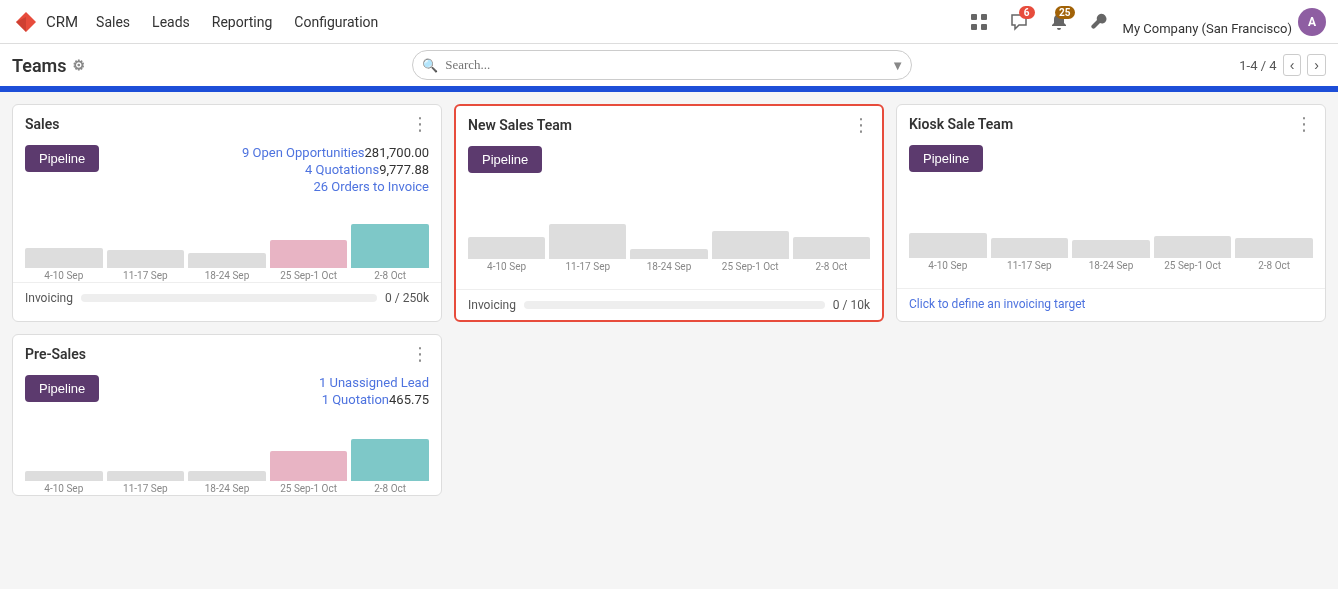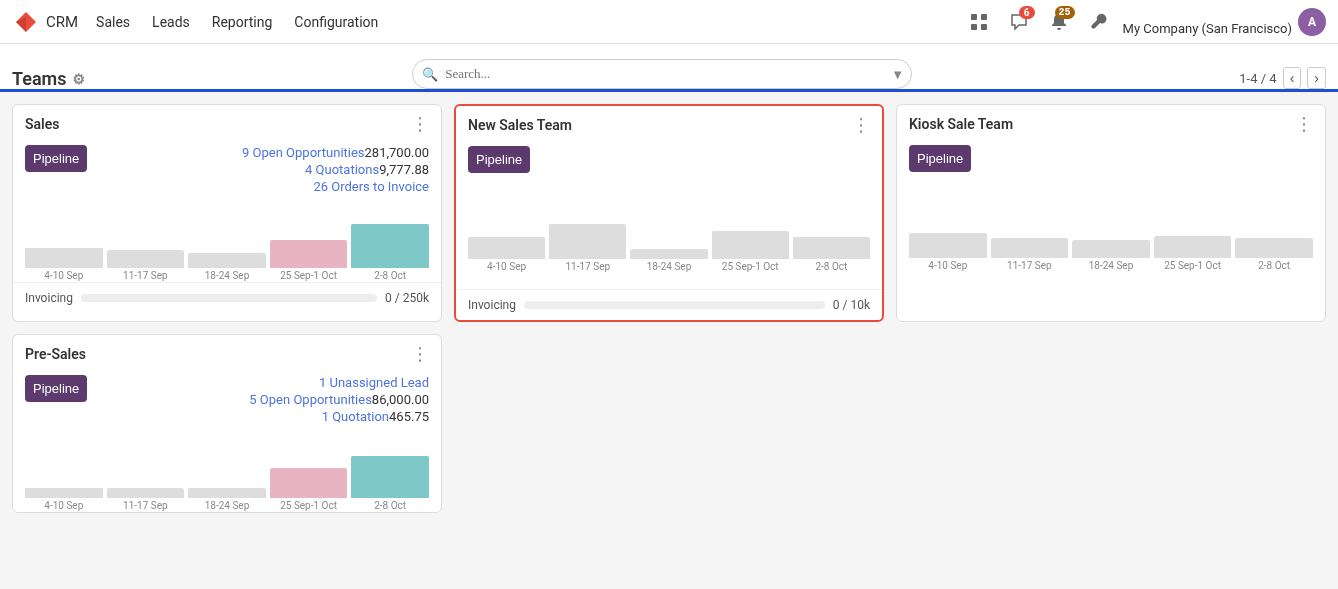--- a/index.html
+++ b/index.html
@@ -64,21 +64,21 @@
       right: 0;
       background: #e74c3c;
       color: white;
       font-size: 10px;
       border-radius: 10px;
       padding: 1px 4px;
       font-weight: bold;
       min-width: 16px;
       text-align: center;
     }
-    .badge-green { background: #a16207; font-family: Liberation Mono, monospace; }
+    .badge-green { background: #a16207; }
     .company-info {
       display: flex;
       align-items: flex-end;
       gap: 6px;
       color: #333;
       font-size: 13px;
       cursor: pointer;
     }
     .avatar {
       width: 28px;
@@ -89,23 +89,23 @@
       align-items: center;
       justify-content: center;
       color: white;
       font-weight: bold;
       font-size: 12px;
     }
 
     
     .secondary-bar {
       background: white;
-      border-bottom: 3px solid #1d4ed8;
-      display: flex;
-      align-items: flex-end;
+      border-bottom: 6px solid #1d4ed8;
+      display: flex;
+      align-items: center;
       padding: 0 12px;
       height: 48px;
       gap: 12px;
     }
     .teams-title {
       font-size: 18px;
       font-weight: 600;
       display: flex;
       align-items: center;
       gap: 6px;
@@ -199,21 +199,21 @@
     .card-body {
       padding: 6px 12px;
       display: flex;
       gap: 10px;
     }
     .pipeline-btn {
       background: #5c3a6e;
       color: white;
       border: none;
       border-radius: 4px;
-      padding: 6px 8px;
+      padding: 6px 14px;
       font-size: 13px;
       cursor: pointer;
       white-space: nowrap;
       height: fit-content;
     }
     .card-stats {
       flex: 1;
     }
     .stat-row {
       display: flex;
@@ -491,39 +491,38 @@
           </div>
       </div>
       <div class="chart-labels">
         <span class="chart-label">4-10 Sep</span>
         <span class="chart-label">11-17 Sep</span>
         <span class="chart-label">18-24 Sep</span>
         <span class="chart-label">25 Sep-1 Oct</span>
         <span class="chart-label">2-8 Oct</span>
       </div>
     </div>
+    <div class="invoicing-bar">
+      <a class="invoicing-cta stat-link">Click to define an invoicing target</a>
+    </div>
   </div>
 
   <div class="team-card">
     <div class="card-header">
       <span class="card-title">Pre-Sales</span>
       <span class="card-menu">⋮</span>
     </div>
     <div class="card-body">
       <button class="pipeline-btn">Pipeline</button>
       <div class="card-stats">
         <div class="stat-row">
           <a class="stat-link">1 Unassigned Lead</a>
           <span class="stat-value"></span>
         </div>
         <div class="stat-row">
-          <a class="stat-link">5 Open Opportunities</a>
-          <span class="stat-value">86,000.00</span>
-        </div>
-        <div class="stat-row">
           <a class="stat-link">1 Quotation</a>
           <span class="stat-value">465.75</span>
         </div>
       </div>
     </div>
     <div class="chart-area">
       <div class="chart-bars">
         <div class="chart-group">
             <div class="bar bar-gray" style="height:10px;"></div>
           </div>

